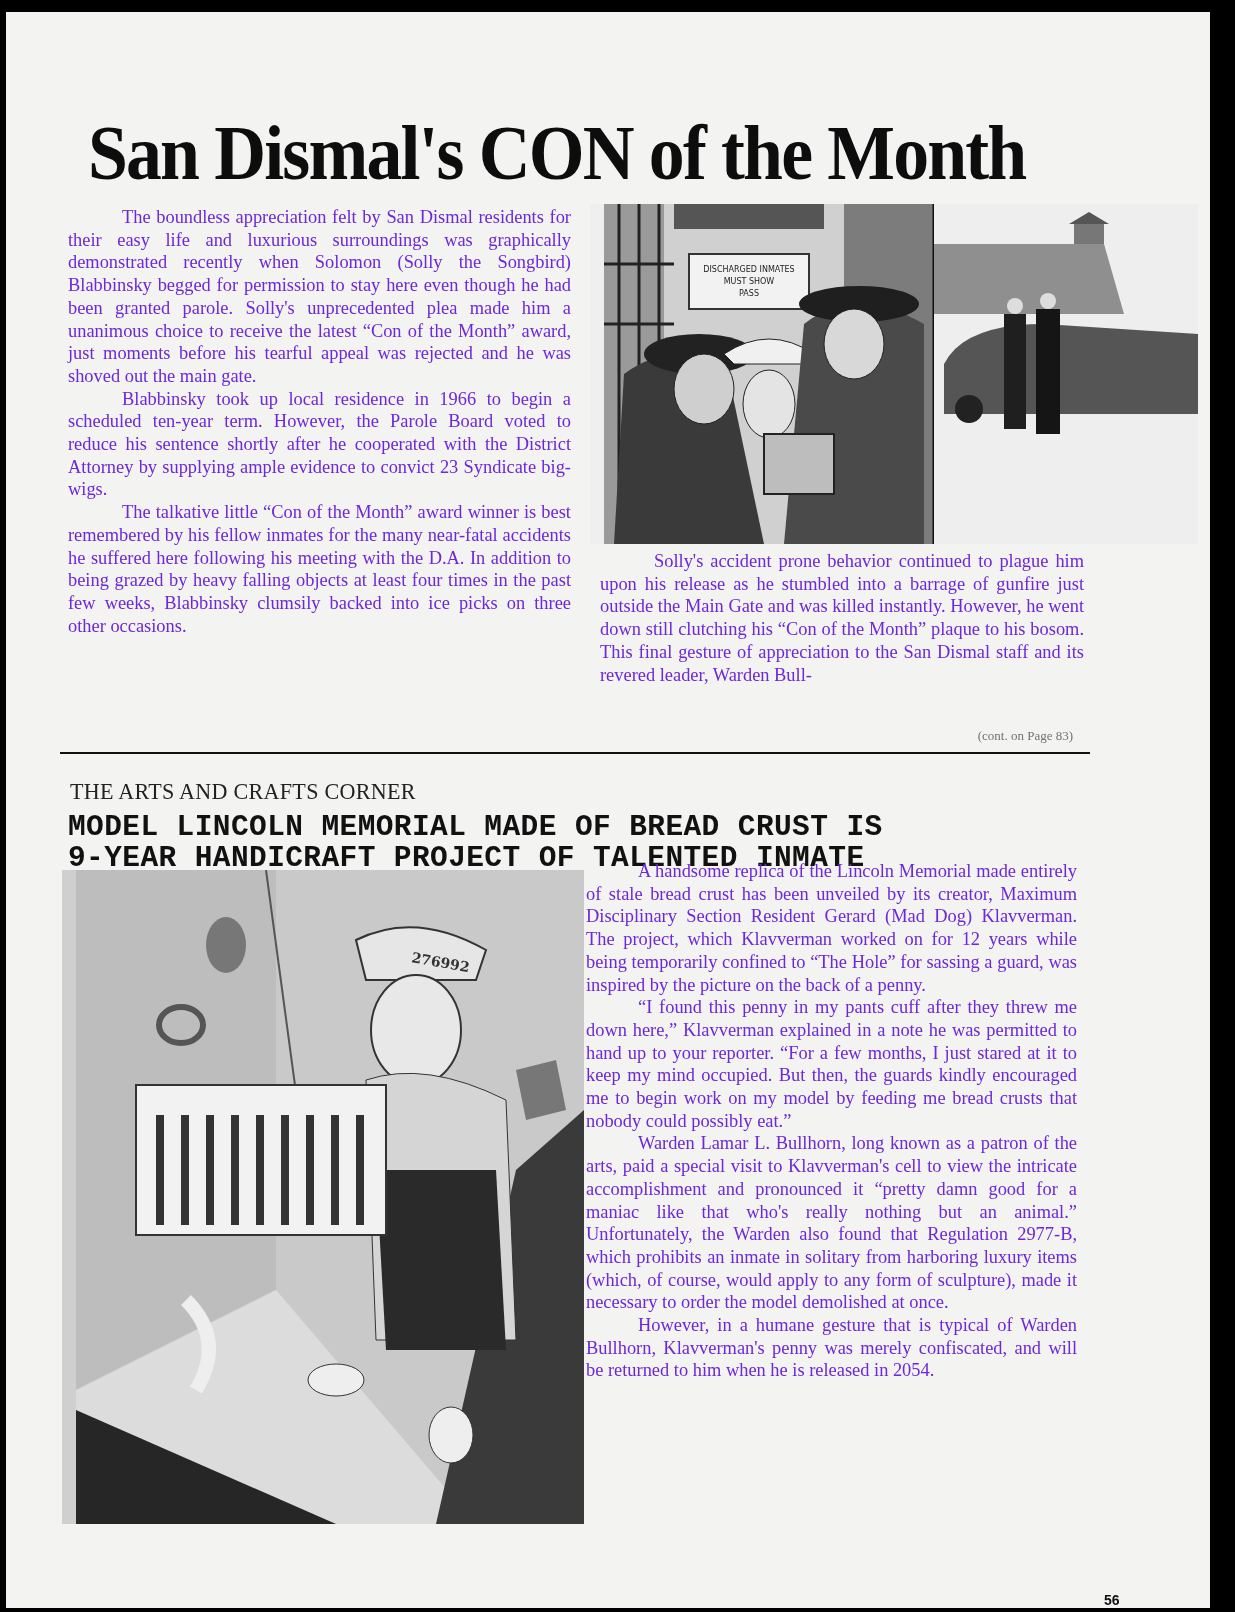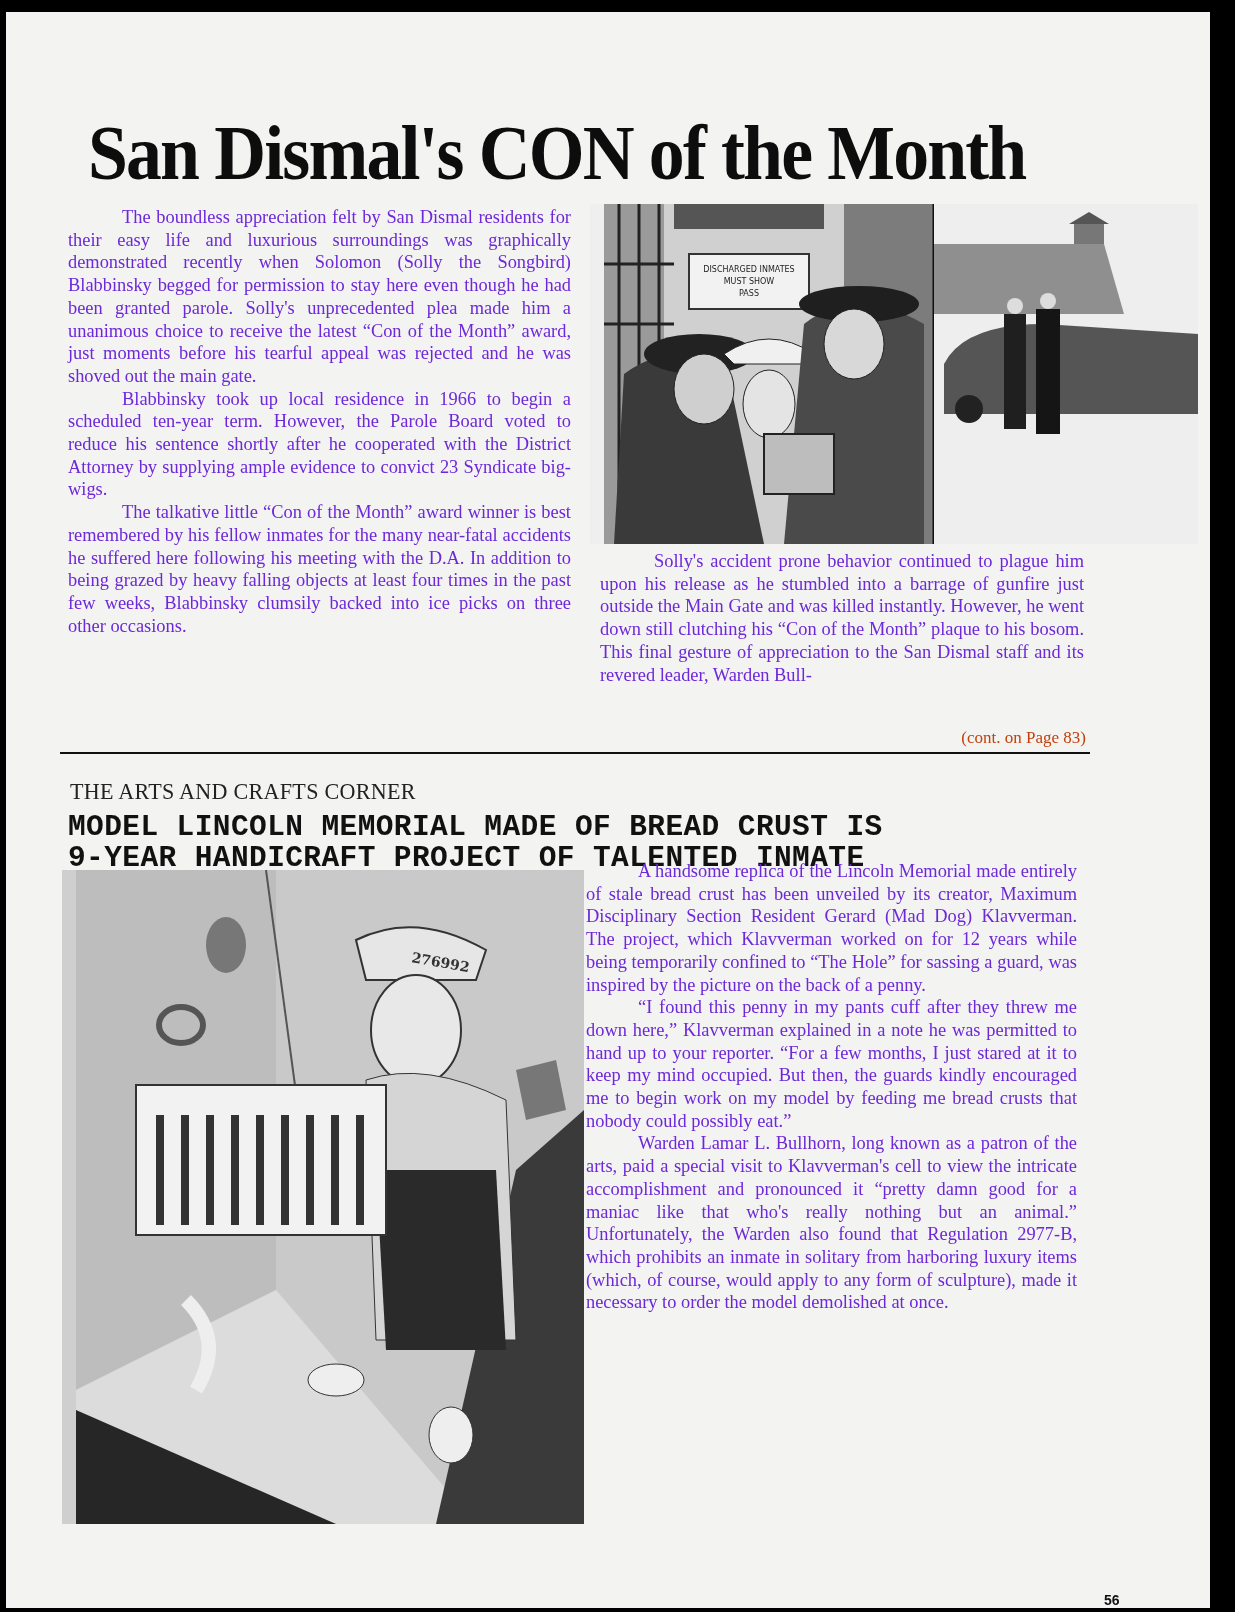--- a/index.html
+++ b/index.html
@@ -22,21 +22,21 @@
     letter-spacing: -2px; color: #0d0d0d; transform: scaleX(0.92); transform-origin: left top;
     white-space: nowrap;
   }
   .col {
     position: absolute; font-family: "Liberation Serif", serif; font-size: 18.4px;
     line-height: 22.7px; text-align: justify; color: #6d28d9;
   }
   .col p { margin: 0; text-indent: 54px; }
   .col1 { left: 62px; top: 194px; width: 503px; }
   .col2 { left: 594px; top: 538px; width: 484px; }
-  .cont { position: absolute; right: 124px; top: 716px; font-family: "Liberation Serif", serif; font-size: 17px; color: #c2410c; }
+  .cont { position: absolute; right: 137px; top: 716px; font-family: "Liberation Serif", serif; font-size: 13px; color: #737373; }
   .rule { position: absolute; left: 54px; top: 740px; width: 1030px; height: 2px; background: #111; }
   .section-label {
     position: absolute; left: 64px; top: 766px; font-family: "Liberation Serif", serif;
     font-size: 24px; letter-spacing: 0.3px; color: #222; transform: scaleX(0.92); transform-origin: left top; white-space: nowrap;
   }
   .subhead {
     position: absolute; left: 62px; top: 800px; width: 1030px;
     font-family: Liberation Mono, monospace; font-weight: bold; font-size: 29.5px; line-height: 31px;
     color: #111; letter-spacing: 0.4px;
   }
@@ -144,16 +144,17 @@
       <ellipse cx="375" cy="565" rx="22" ry="28" fill="#eee" stroke="#333"></ellipse>
       <path d="M110 430 Q150 470 120 520" stroke="#eee" stroke-width="14" fill="none"></path>
       <path d="M440 200 L480 190 L490 240 L450 250 Z" fill="#777"></path>
     </svg>
   </div>
 
   <div class="col col3">
     <p>A handsome replica of the Lincoln Memorial made entirely of stale bread crust has been unveiled by its creator, Maximum Disciplinary Section Resident Gerard (Mad Dog) Klavverman. The project, which Klavverman worked on for 12 years while being temporarily confined to “The Hole” for sassing a guard, was inspired by the picture on the back of a penny.</p>
     <p>“I found this penny in my pants cuff after they threw me down here,” Klavverman explained in a note he was permitted to hand up to your reporter. “For a few months, I just stared at it to keep my mind occupied. But then, the guards kindly encouraged me to begin work on my model by feeding me bread crusts that nobody could possibly eat.”</p>
     <p>Warden Lamar L. Bullhorn, long known as a patron of the arts, paid a special visit to Klavverman's cell to view the intricate accomplishment and pronounced it “pretty damn good for a maniac like that who's really nothing but an animal.” Unfortunately, the Warden also found that Regulation 2977-B, which prohibits an inmate in solitary from harboring luxury items (which, of course, would apply to any form of sculpture), made it necessary to order the model demolished at once.</p>
+    <p>However, in a humane gesture that is typical of Warden Bullhorn, Klavverman's penny was merely confiscated, and will be returned to him when he is released in 2054.</p>
   </div>
 
   <div class="page-number">56</div>
 </div>
 
 </body></html>

